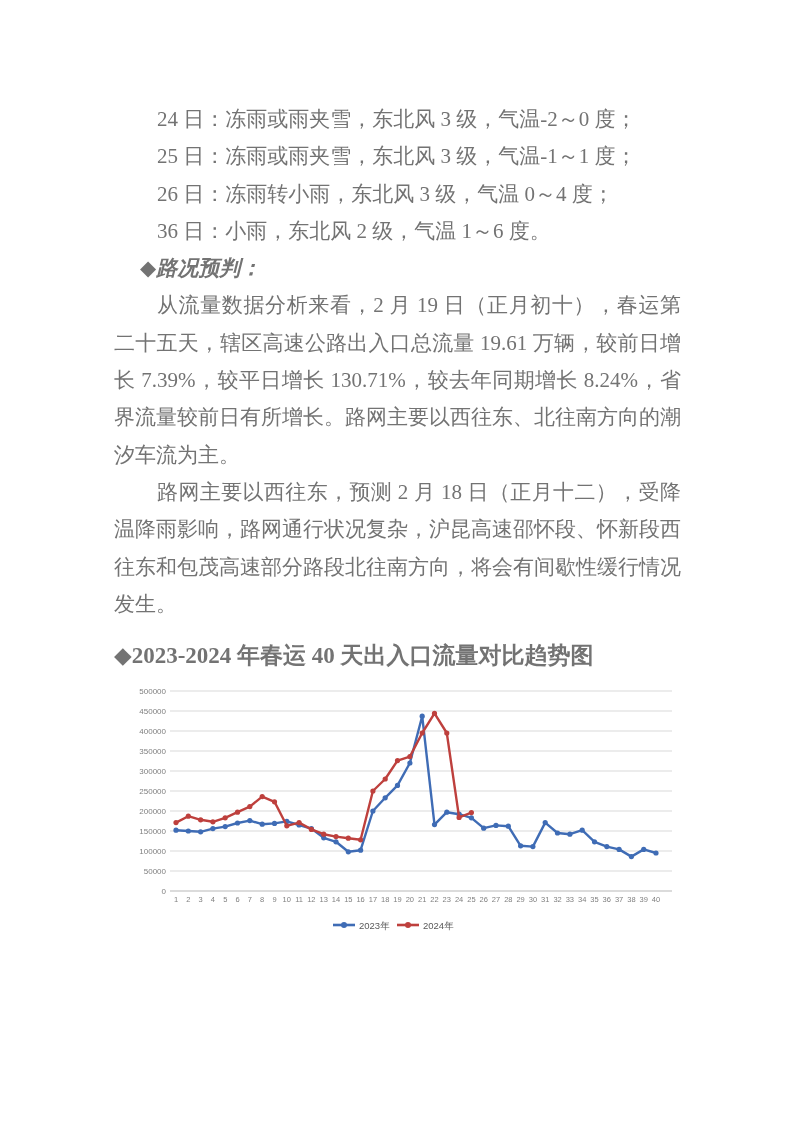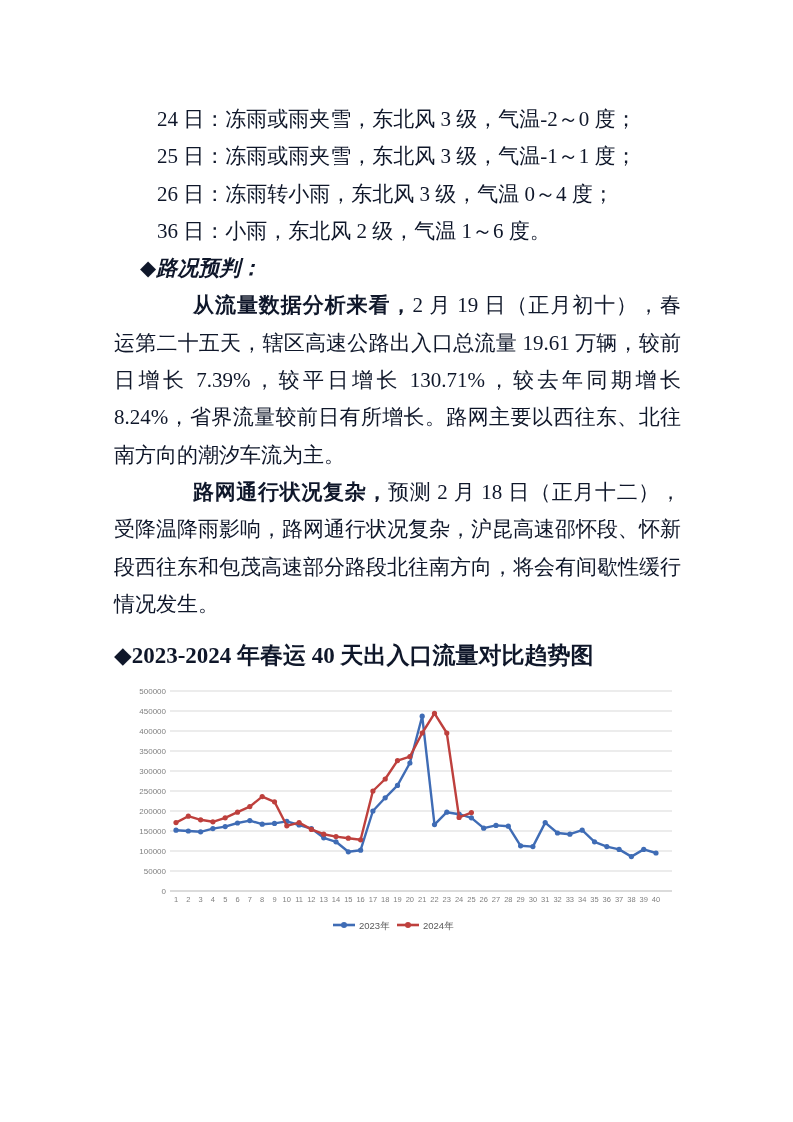--- a/index.html
+++ b/index.html
@@ -2,33 +2,33 @@
 <html><head>
 <meta charset="utf-8">
 <style>
   html,body{margin:0;padding:0;background:#fff;}
   .page{
     position:relative;
     width:793px;height:1122px;
     background:#ffffff;
     overflow:hidden;
     font-family:"Liberation Serif","DejaVu Serif",serif;
-    color:#0f172a;
+    color:#737373;
   }
   .doc{
     position:absolute;
     left:114px;top:101px;width:567px;
     font-size:21px;
     line-height:37.3px;
     text-align:justify;
   }
   .wline{text-indent:43px;}
   .heading{text-indent:26px;font-weight:bold;font-style:italic;}
   .para{margin:0;text-indent:43px;}
-  .para b{font-weight:bold;margin-left:36px;}
+  .para b{font-weight:normal;}
   .chart-title{
     position:absolute;
     left:114px;top:640px;width:567px;
     text-align:left;
     font-size:23px;
     font-weight:bold;
     font-family:"Liberation Serif","DejaVu Serif",serif;
   }
   .chart{
     position:absolute;
@@ -44,21 +44,21 @@
 <body>
 
 <div class="page">
   <div class="doc">
     <div class="wline">24 日：冻雨或雨夹雪，东北风 3 级，气温-2～0 度；</div>
     <div class="wline">25 日：冻雨或雨夹雪，东北风 3 级，气温-1～1 度；</div>
     <div class="wline">26 日：冻雨转小雨，东北风 3 级，气温 0～4 度；</div>
     <div class="wline">36 日：小雨，东北风 2 级，气温 1～6 度。</div>
     <div class="heading">◆路况预判：</div>
     <p class="para"><b>从流量数据分析来看，</b><span>2 月 19 日（正月初十），春运第二十五天，辖区高速公路出入口总流量 19.61 万辆，较前日增长 7.39%，较平日增长 130.71%，较去年同期增长 8.24%，省界流量较前日有所增长。路网主要以西往东、北往南方向的潮汐车流为主。</span></p>
-    <p class="para"><b>路网通行状况复杂，</b><span>预测 2 月 18 日（正月十二），受降温降雨影响，路网通行状况复杂，沪昆高速邵怀段、怀新段西往东和包茂高速部分路段北往南方向，将会有间歇性缓行情况发生。</span></p>
+    <p class="para"><b>路网主要以西往东，</b><span>预测 2 月 18 日（正月十二），受降温降雨影响，路网通行状况复杂，沪昆高速邵怀段、怀新段西往东和包茂高速部分路段北往南方向，将会有间歇性缓行情况发生。</span></p>
   </div>
 
   <div class="chart-title">◆2023-2024 年春运 40 天出入口流量对比趋势图</div>
 
   <div class="chart">
     <svg viewBox="0 0 560 262" width="560" height="262" xmlns="http://www.w3.org/2000/svg">
         <line x1="50" y1="208" x2="552" y2="208" stroke="#b7b7b7" stroke-width="1"></line>
         <text x="46" y="210.8" text-anchor="end" class="ax">0</text>
         <line x1="50" y1="188" x2="552" y2="188" stroke="#d9d9d9" stroke-width="1"></line>
         <text x="46" y="190.8" text-anchor="end" class="ax">50000</text>

